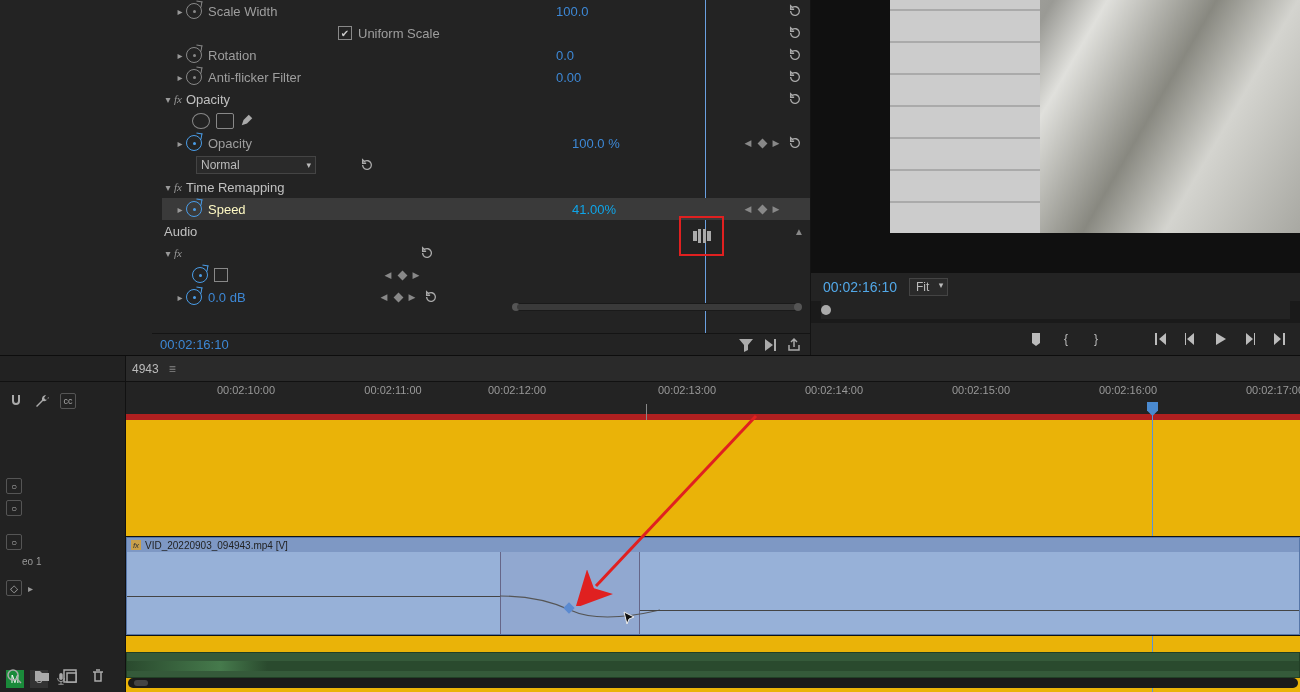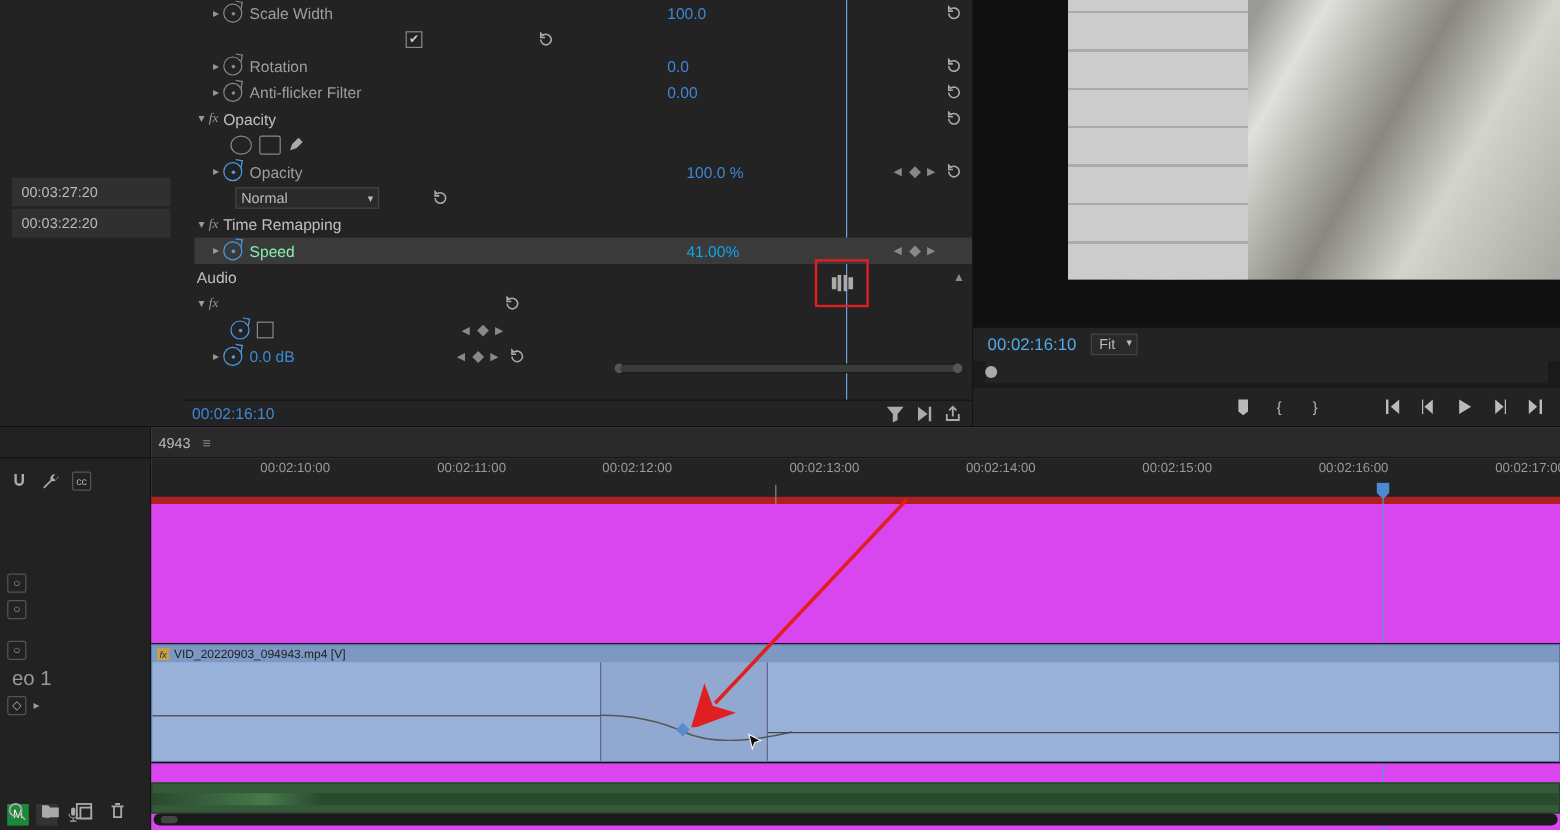--- a/index.html
+++ b/index.html
@@ -63,21 +63,21 @@
 .mon-tc { color:#52a8e8; font-size:14px;}
 .mon-sel { background:#2a2a2a; border:1px solid #444; color:#bbb; font-size:12px; padding:1px 18px 1px 6px; height:18px; cursor:pointer; position:relative;}
 .mon-sel::after{content:"▾"; position:absolute; right:4px; top:1px; font-size:9px;}
 .mon-ruler { height:18px; background:#232323; position:relative; margin:0 10px 4px 10px;}
 .mon-ruler .knob { position:absolute; left:0; top:4px; width:10px; height:10px; background:#aaa; border-radius:50%;}
 .mon-ctrl { height:32px; display:flex; align-items:center; justify-content:flex-end; padding:0 12px; gap:14px; background:#232323;}
 .pc { width:16px; height:16px; color:#bbb; cursor:pointer; display:flex; align-items:center; justify-content:center;}
 
 
 .tl-left { width:126px; background:#222; border-right:1px solid #111; display:flex; flex-direction:column;}
-.tl-main { flex:1; position:relative; background:#d946ef;}
+.tl-main { flex:1; position:relative; background:#eab308;}
 .seq-tab { height:26px; display:flex; align-items:center; padding:0 6px; color:#bbb; font-size:12px; background:#2a2a2a; border-bottom:1px solid #111;}
 .tl-ruler { position:absolute; top:26px; left:0; right:0; height:38px; background:#232323; border-bottom:1px solid #111;}
 .tl-ruler .tick { position:absolute; top:2px; font-size:11px; color:#999; transform:translateX(-50%);}
 .tl-redbar { position:absolute; top:58px; left:0; right:0; height:6px; background:#b02020;}
 .tl-playhead { position:absolute; top:48px; bottom:0; width:1px; background:#5a93d8;}
 .tl-playhead .hd { position:absolute; top:-2px; left:-5px; width:11px; height:14px; background:#4a8ad0; clip-path:polygon(0 0,100% 0,100% 60%,50% 100%,0 60%);}
 .tracks { position:absolute; top:86px; left:0; right:0; bottom:26px;}
 .vtrack { position:absolute; left:0; right:0; height:100px; background:#222; border-top:1px solid #111; border-bottom:1px solid #111;}
 .clip { position:absolute; top:0; bottom:0; left:0; right:0; background:#8fa9d0; border:1px solid #5676a8;}
 .clip-hdr { height:14px; background:#7e98c4; color:#222; font-size:10px; padding:0 4px; display:flex; align-items:center; gap:4px;}
@@ -87,43 +87,39 @@
 .speed-line { position:absolute; height:1px; background:#444; left:0; right:0;}
 .audio-track { position:absolute; left:0; right:0; height:26px; background:#355a3a; border:1px solid #224026;}
 .tl-scroll { position:absolute; bottom:4px; left:2px; right:2px; height:10px; background:#1a1a1a; border-radius:5px;}
 .tl-scroll .th { position:absolute; left:6px; width:14px; top:2px; height:6px; background:#444; border-radius:3px;}
 
 .tl-left-head { height:26px; border-bottom:1px solid #111;}
 .tl-tools { height:38px; display:flex; align-items:center; gap:10px; padding:0 8px; color:#aaa;}
 .tl-tools .t { width:16px; height:16px; cursor:pointer;}
 .track-lbls { flex:1; position:relative;}
 .eye { width:16px; height:16px; border:1px solid #555; border-radius:2px; margin:2px 6px; cursor:pointer; display:flex; align-items:center; justify-content:center; font-size:10px;}
-.lbltxt { font-size:17px; color:#999; padding-left:10px;}
+.lbltxt { font-size:10px; color:#999; padding-left:22px;}
 .tl-bottom-ctrl { height:26px; display:flex; align-items:center; gap:6px; padding:0 6px;}
 .msbtn { width:18px; height:18px; background:#1a8a3a; color:#fff; font-size:10px; display:flex; align-items:center; justify-content:center; cursor:pointer;}
 .msbtn.s { background:#333; color:#aaa;}
 .mic { width:14px; height:14px; color:#aaa; cursor:pointer;}
 
 .arrow-annot { position:absolute; pointer-events:none; }
 .left-bot-icons { position:absolute; bottom:8px; left:6px; display:flex; gap:12px; color:#aaa;}
 .left-bot-icons .i { width:16px; height:16px; cursor:pointer;}
 
 .pad { width:12px;}
 .padw { width:30px;}
 </style>
 </head>
 <body>
 
 <div class="top">
   <div class="left-col">
     <div style="flex:1"></div>
-    <div style="padding:0 10px 0 10px; position:absolute; top:148px; left:0; width:152px;">
-      <div class="timeclip">00:03:27:20</div>
-      <div class="timeclip">00:03:22:20</div>
-    </div>
     <div class="left-bot-icons">
       <span class="i"><svg viewBox="0 0 16 16" fill="none" stroke="currentColor" stroke-width="1.5">
             <circle cx="7" cy="7" r="5"></circle>
             <line x1="11" y1="11" x2="15" y2="15"></line>
           </svg></span>
       <span class="i"><svg viewBox="0 0 16 16" fill="currentColor">
             <path d="M1 3h5l2 2h7v8H1z"></path>
           </svg></span>
       <span class="i"><svg viewBox="0 0 16 16" fill="none" stroke="currentColor" stroke-width="1.5">
             <rect x="2" y="2" width="12" height="12"></rect>
@@ -150,20 +146,21 @@
             <svg viewBox="0 0 16 16" fill="none" stroke="currentColor" stroke-width="1.5">
               <path d="M3 8a5 5 0 1 0 2-4L3 2v4h4"></path>
             </svg>
           </span>
       </div>
 
       <div class="fxrow">
         <span class="padw"></span>
           <span style="width:146px"></span>
         <span class="chk on"></span>
+        <span class="fxlabel">Uniform Scale</span>
         <span style="width:88px"></span>
         <span class="resetbtn">
             <svg viewBox="0 0 16 16" fill="none" stroke="currentColor" stroke-width="1.5">
               <path d="M3 8a5 5 0 1 0 2-4L3 2v4h4"></path>
             </svg>
           </span>
       </div>
 
       <div class="fxrow">
         <span class="pad"></span>
@@ -254,21 +251,21 @@
       <div class="fxrow">
         <span class="chev">▾</span>
         <span class="fx-icon">fx</span>
         <span class="fxlabel group">Time Remapping</span>
       </div>
 
       <div class="fxrow selrow">
         <span class="pad"></span>
           <span class="chev">▸</span>
         <span class="stopwatch blue"></span>
-        <span class="fxlabel" style="color:#86efac">Speed</span>
+        <span class="fxlabel" style="color:#fef9c3">Speed</span>
         <span class="fxval" style="color:#0ea5e9; text-decoration:none">41.00%</span>
         <span style="width:100px"></span>
         <span class="kfnav">
           <span>◀</span>
           <span>
               <span class="diamond"></span>
             </span>
           <span>▶</span>
         </span>
         <span style="width:24px"></span>
@@ -442,21 +439,21 @@
 
   <div class="tl-main">
     <div class="seq-tab">
         <span>4943</span>
         <span style="margin-left:10px; color:#888">≡</span>
       </div>
 
     <div class="tl-ruler">
       <span class="tick" style="left:120px">00:02:10:00</span>
       <span class="tick" style="left:267px">00:02:11:00</span>
-      <span class="tick" style="left:405px">00:02:12:00</span>
+      <span class="tick" style="left:391px">00:02:12:00</span>
       <span class="tick" style="left:561px">00:02:13:00</span>
       <span class="tick" style="left:708px">00:02:14:00</span>
       <span class="tick" style="left:855px">00:02:15:00</span>
       <span class="tick" style="left:1002px">00:02:16:00</span>
       <span class="tick" style="left:1149px">00:02:17:00</span>
     </div>
     <div class="tl-redbar"></div>
     <div class="tl-playhead" style="left:1026px">
         <div class="hd"></div>
       </div>

